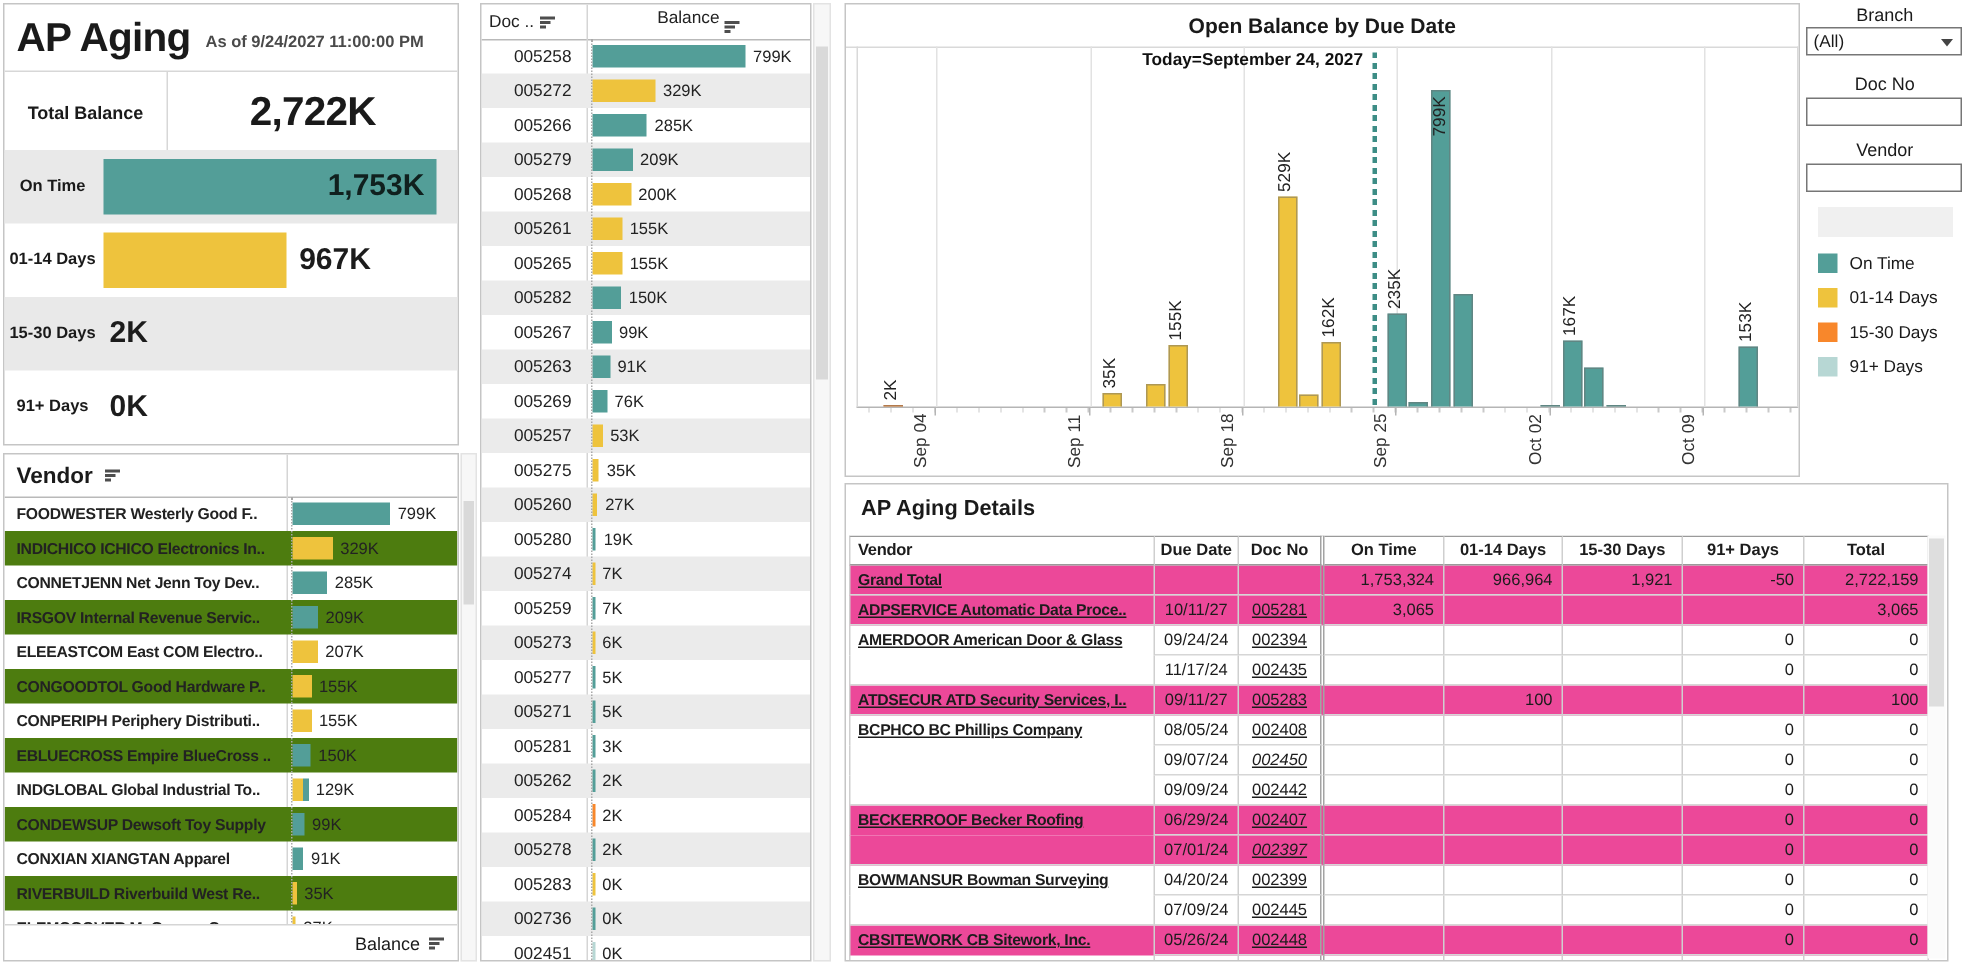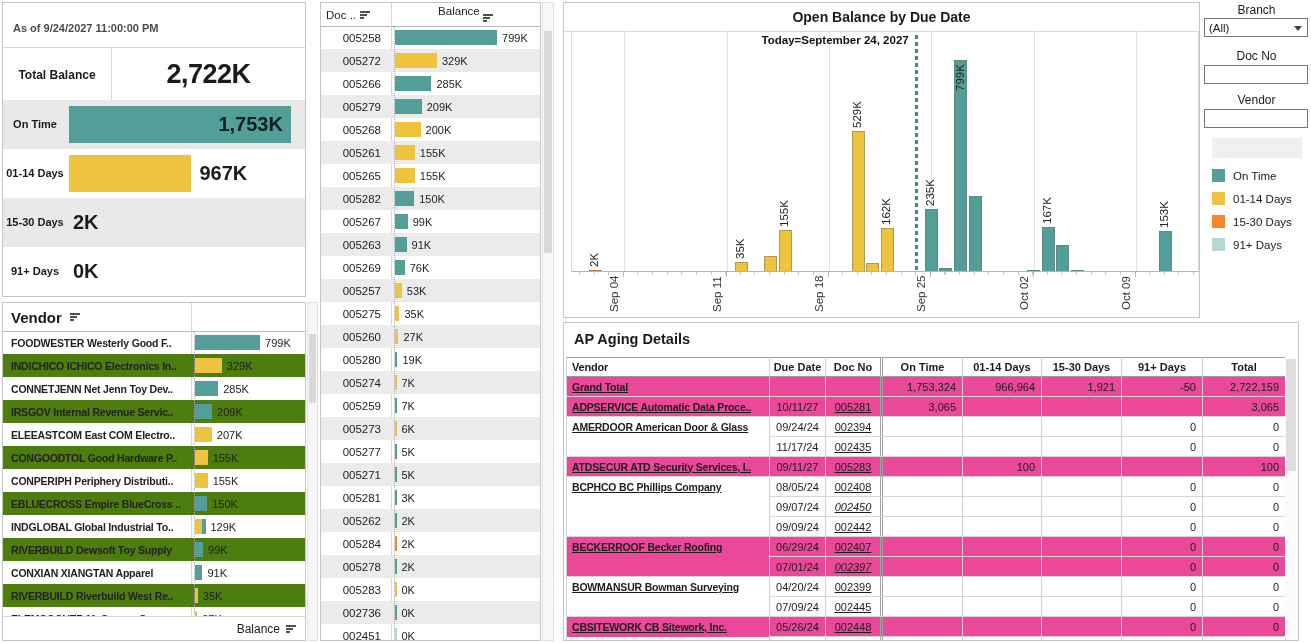--- a/index.html
+++ b/index.html
@@ -111,20 +111,21 @@
   .sorticon i:nth-child(2){width:7px;}
   .sorticon i:nth-child(3){width:4px;}
 </style>
 </head>
 <body>
 
 <div id="app">
 
   <section class="panel" id="panel-summary">
     <div class="p1-title-row">
+      <span class="p1-title">AP Aging</span>
       <span class="p1-asof">As of 9/24/2027 11:00:00 PM</span>
     </div>
     <div class="p1-total-row">
       <div class="p1-total-label">Total Balance</div>
       <div class="p1-total-value">2,722K</div>
     </div>
     <div id="bucket-rows">
         <div class="bucket-row shade">
           <div class="bucket-label">On Time</div>
           <div class="bucket-bararea">
@@ -242,21 +243,21 @@
           <div class="ven-name">INDGLOBAL  Global Industrial To..</div>
           <div class="ven-bararea" style="padding-left: 2px;">
             <div class="minibar">
               <div style="width: 6.9275px; background: rgb(238, 195, 61);"></div>
               <div style="width: 3.586px; background: rgb(83, 158, 152);"></div>
             </div>
             <div class="minibar-val">129K</div>
           </div>
         </div>
         <div class="ven-row stripe">
-          <div class="ven-name">RIVERBUILD  Dewsoft Toy Supply</div>
+          <div class="ven-name">CONDEWSUP  Dewsoft Toy Supply</div>
           <div class="ven-bararea" style="padding-left: 2px;">
             <div class="minibar">
               <div style="width: 8.0685px; background: rgb(83, 158, 152);"></div>
             </div>
             <div class="minibar-val">99K</div>
           </div>
         </div>
         <div class="ven-row">
           <div class="ven-name">CONXIAN  XIANGTAN Apparel</div>
           <div class="ven-bararea" style="padding-left: 2px;">

